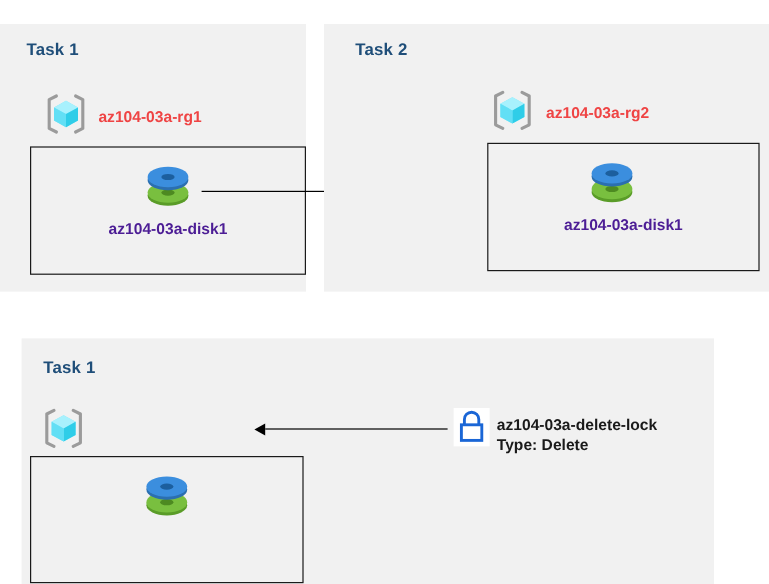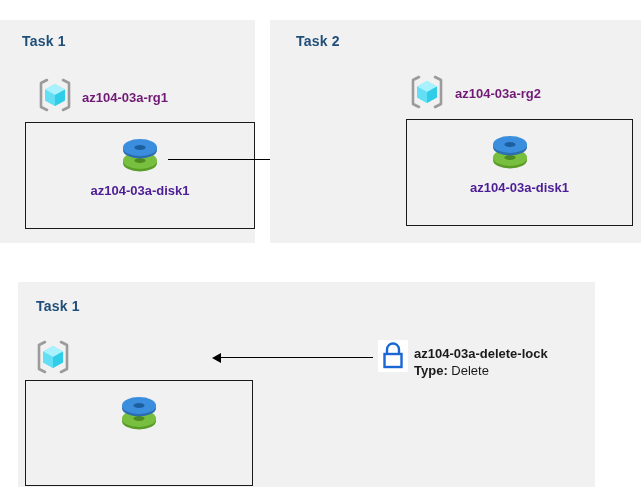--- a/index.html
+++ b/index.html
@@ -73,21 +73,21 @@
     width: 30px;
     height: 32px;
     background: #ffffff;
   }
   .lock-icon svg { display: block; width: 30px; height: 32px; }
 
   .res-label {
     position: absolute;
     font-size: 13px;
     font-weight: bold;
-    color: #701a75;
+    color: #ef4444;
     white-space: nowrap;
   }
   .disk-label {
     position: absolute;
     font-size: 13px;
     font-weight: bold;
     color: #4c1d95;
     white-space: nowrap;
     text-align: center;
   }
@@ -128,21 +128,21 @@
     color: #1a1a1a;
     white-space: nowrap;
   }
   .lock-type {
     position: absolute;
     font-size: 13px;
     color: #1a1a1a;
     white-space: nowrap;
   }
   .lock-type b { font-weight: bold; }
-  .lock-type span.val { font-weight: normal; }
+  .lock-type span.val { font-weight: bold; }
 </style>
 </head>
 <body>
 
 <div class="stage">
 
   <div class="panel" id="panel-task1"></div>
 
   <div class="task-heading" id="heading-task1">Task 1</div>
 

